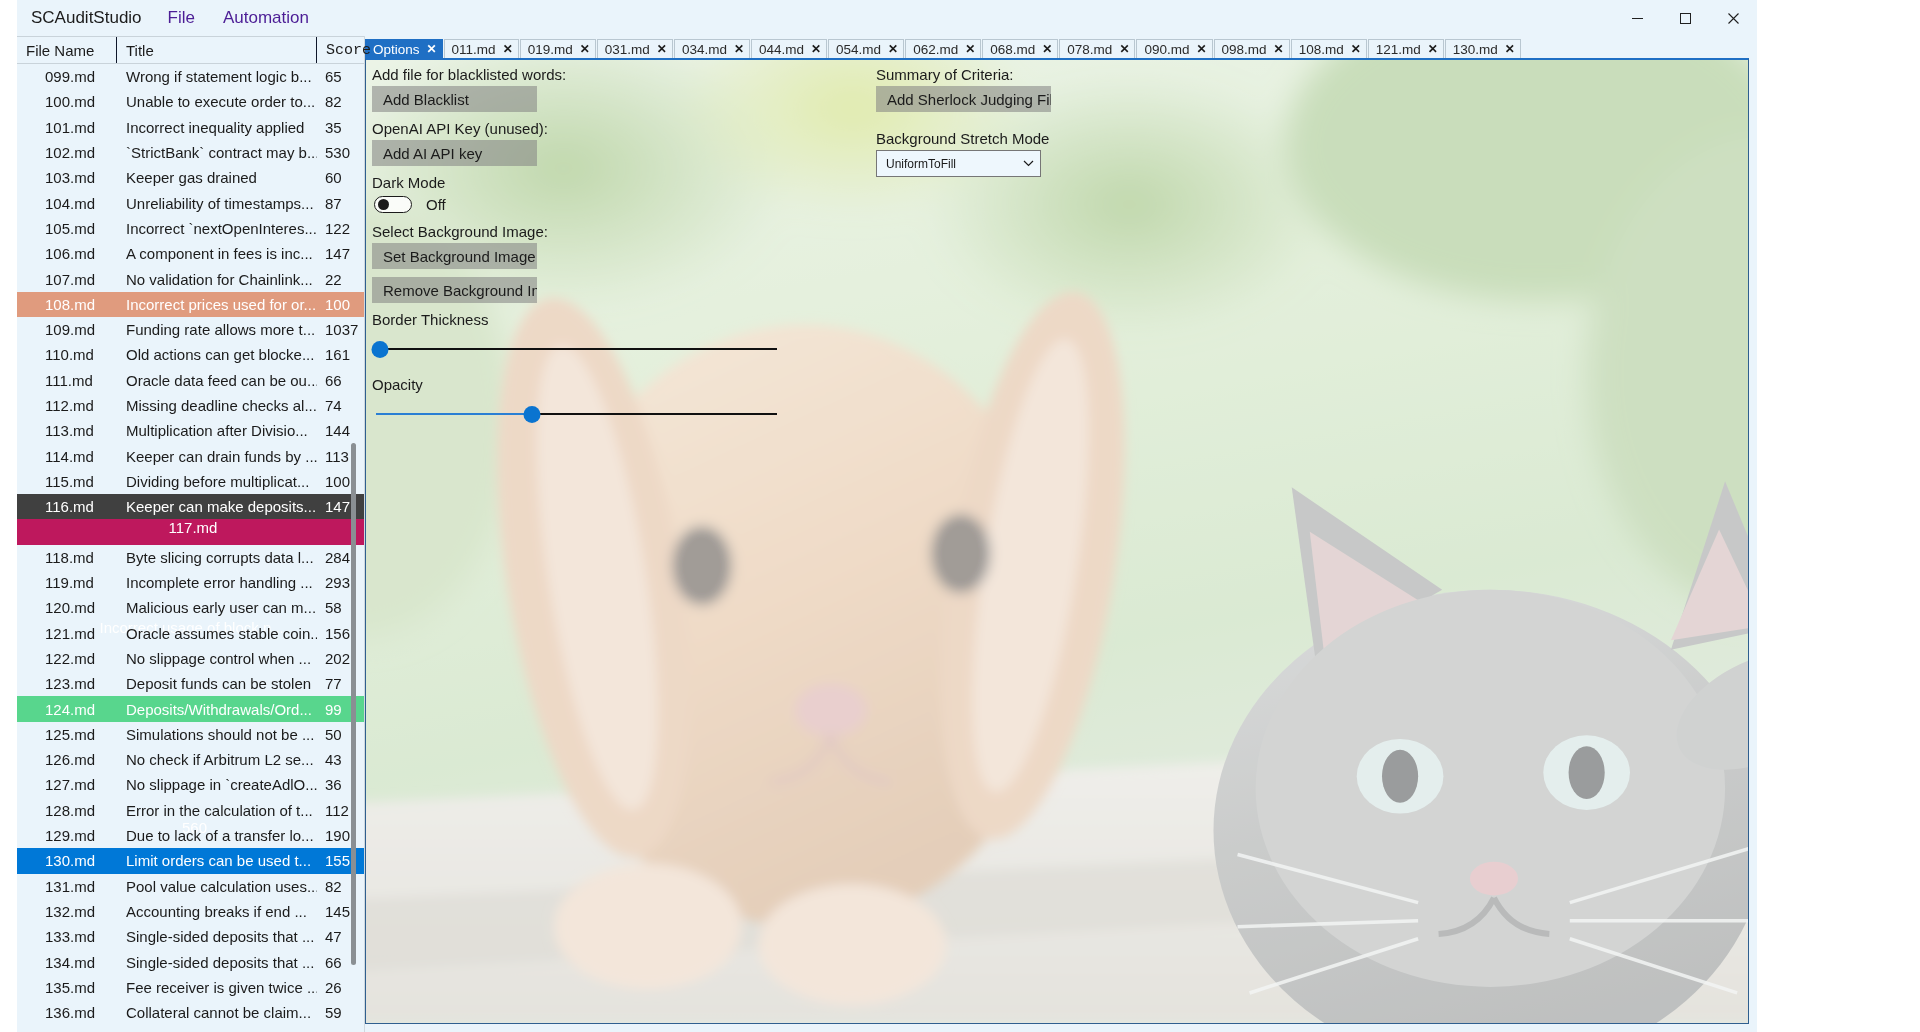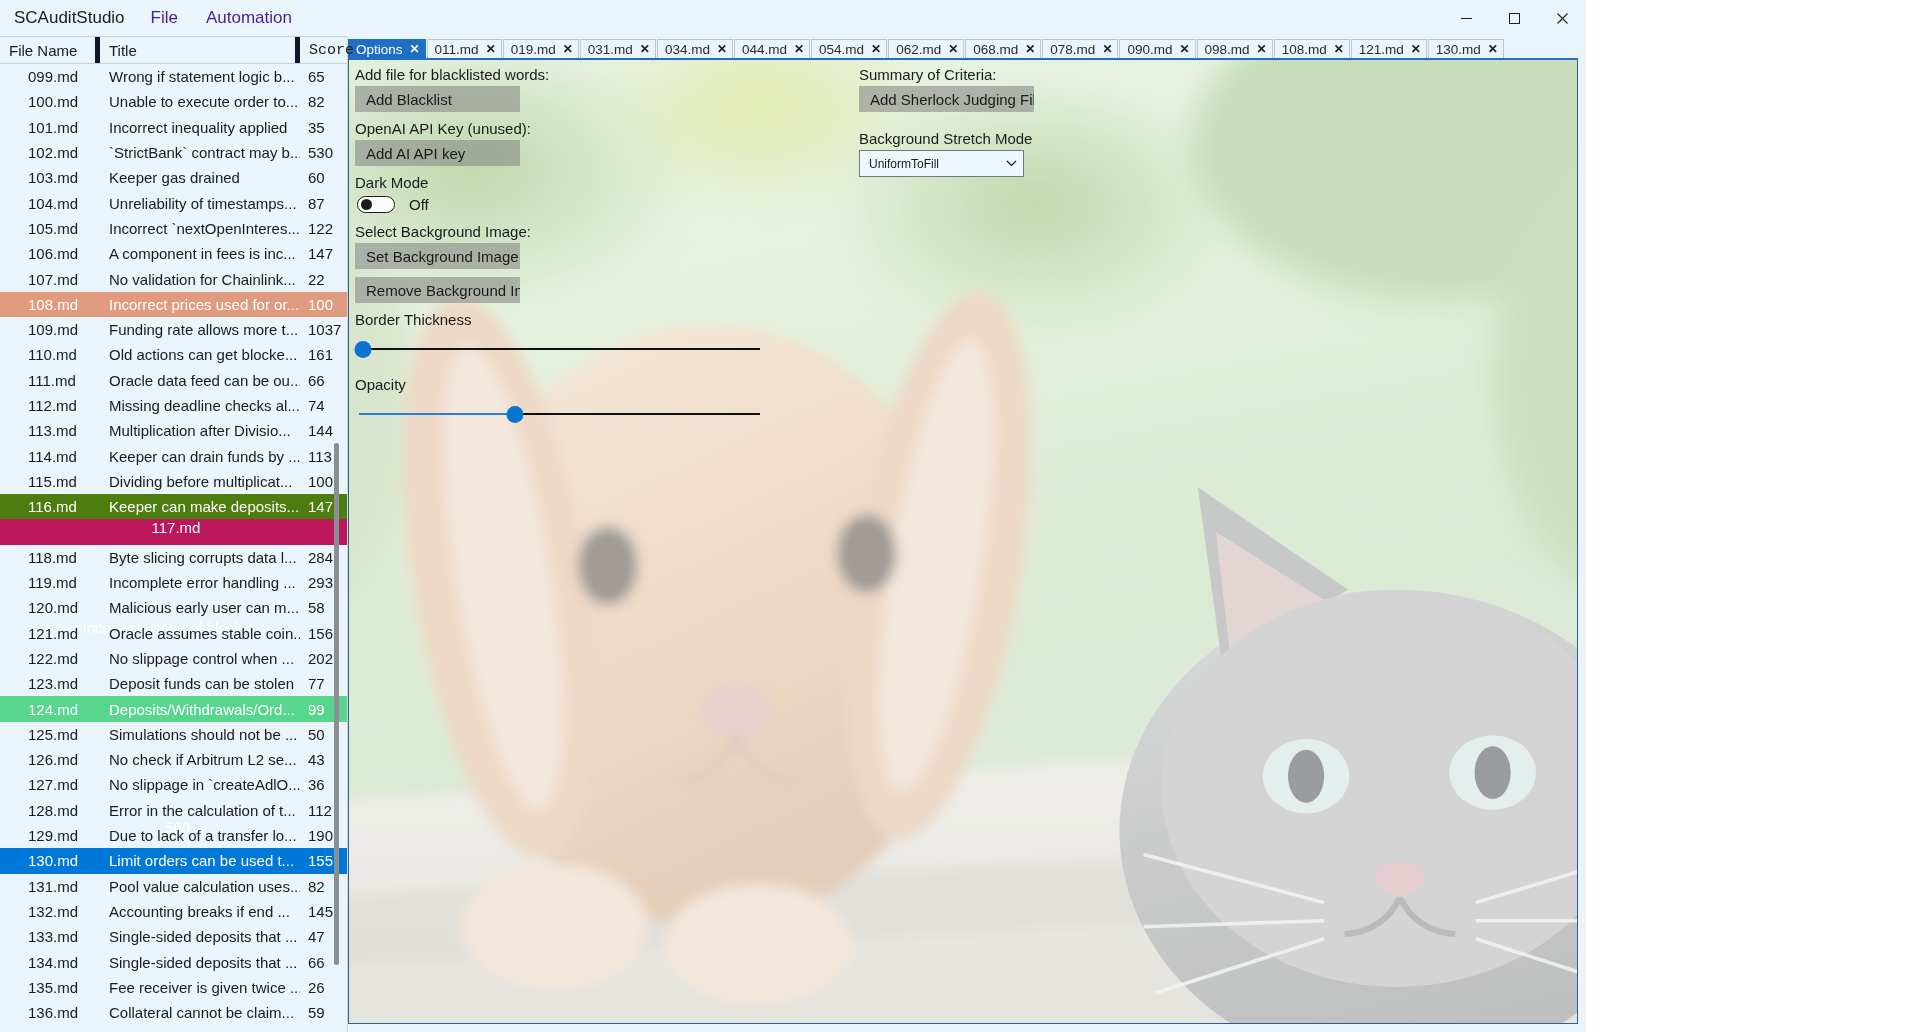--- a/index.html
+++ b/index.html
@@ -5,24 +5,25 @@
   * { box-sizing: border-box; }
   html, body {
     margin: 0; padding: 0;
     width: 1920px; height: 1032px;
     overflow: hidden;
     font-family: "Liberation Sans", sans-serif;
     background: #ffffff;
   }
   #app {
     position: relative;
-    width: 1586px; height: 1032px;
+    width: 1740px; height: 1032px;
     background: #eaf4fb;
     display: flex;
     flex-direction: column;
+    margin-left: 17px;
   }
 
   
   .titlebar {
     height: 36px;
     background: #eaf4fb;
     display: flex;
     align-items: center;
     flex: 0 0 36px;
     position: relative;
@@ -71,21 +72,21 @@
     flex: 0 0 28px;
     background: #eaf4fb;
     border-bottom: 1px solid #c9d3da;
     border-top: 1px solid #c9d3da;
   }
   .gh-cell {
     font-size: 15px;
     color: #1b1b1b;
     display: flex; align-items: center;
     padding-left: 9px;
-    border-right: 5px solid #0f172a;
+    border-right: 1px solid #0f172a;
     height: 100%;
   }
   .gh-file { width: 100px; flex: 0 0 100px; }
   .gh-title { width: 200px; flex: 0 0 200px; }
   .gh-score { flex: 1 1 auto; border-right: none; font-family: Liberation Mono, monospace; }
 
   .grid-rows {
     flex: 1 1 auto;
     overflow: hidden;
     position: relative;
@@ -107,21 +108,21 @@
     padding-left: 9px;
     white-space: nowrap;
     overflow: hidden;
   }
   .cell-score {
     flex: 1 1 auto;
     padding-left: 8px;
     white-space: nowrap;
   }
   .row.hl-salmon { background: #e09b7e; color: #ffffff; }
-  .row.hl-cyan   { background: #4d7c0f; color: #ffffff; }
+  .row.hl-cyan   { background: #404040; color: #ffffff; }
   .row.hl-orchid { background: #be185d; color: #ffffff; flex-direction: column; }
   .row.hl-green  { background: #58d68d; color: #ffffff; align-items: center; }
   .row.hl-blue   { background: #0078d7; color: #ffffff; }
 
   
   .grid-scroll {
     position: absolute;
     right: 8px; top: 0; width: 5px;
     background: transparent;
   }

